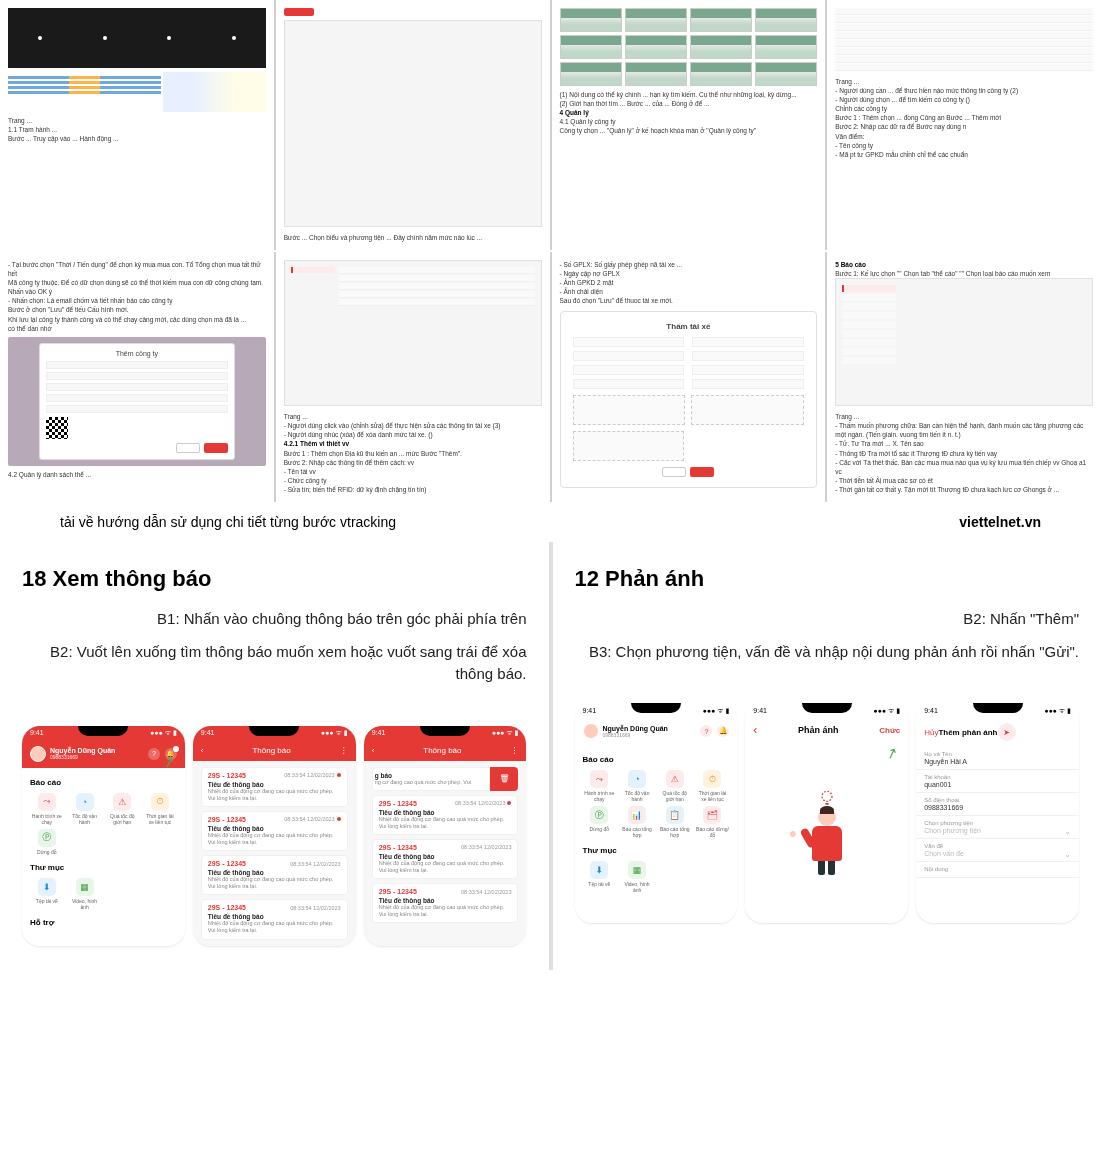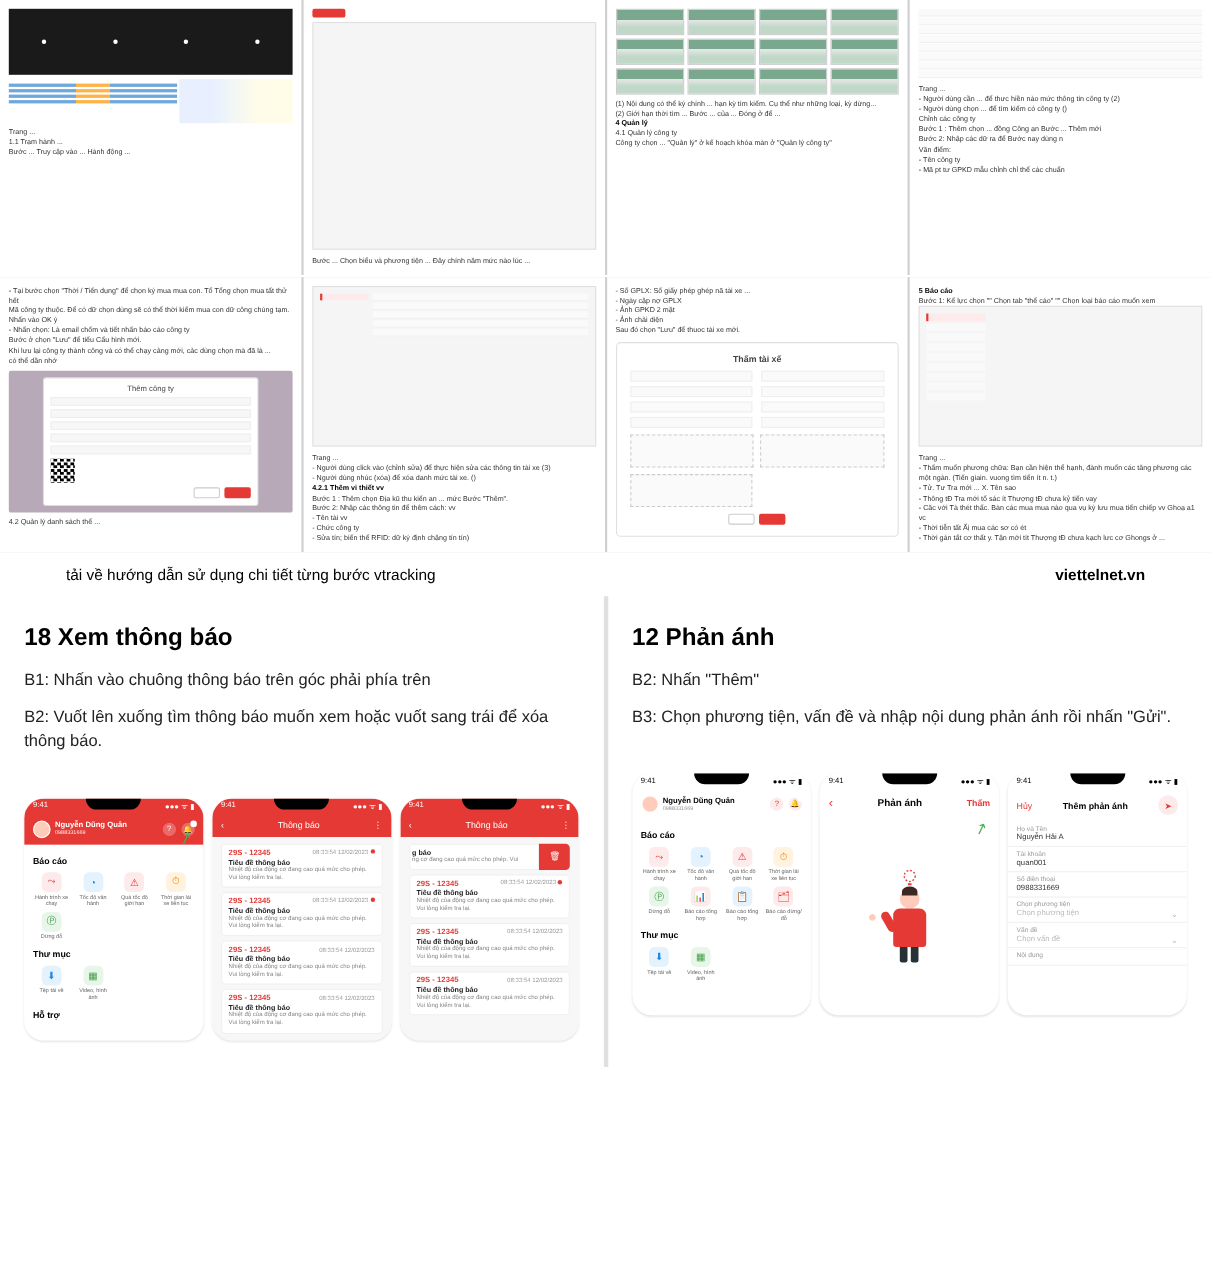--- a/index.html
+++ b/index.html
@@ -47,21 +47,21 @@
 
 .caption-row { display: flex; justify-content: space-between; padding: 12px 60px; font-size: 14px; }
 .caption-left { font-weight: 400; }
 .caption-right { font-weight: 700; }
 
 
 .separator-v { width: 4px; background: #e0e0e0; }
 .manual { display: flex; gap: 0; }
 .manual-col { flex: 1; padding: 24px 22px; }
 .manual h2 { font-size: 22px; font-weight: 700; margin-bottom: 16px; }
-.manual p { font-size: 15px; line-height: 1.5; margin-bottom: 10px; color: #222; }
+.manual p { font-size: 15px; line-height: 1.5; margin-bottom: 10px; color: #222; text-align: right; }
 
 
 .phones-row { display: flex; gap: 8px; margin-top: 40px; }
 .phone { flex: 1; background: #fff; border-radius: 18px; overflow: hidden; box-shadow: 0 1px 2px rgba(0,0,0,.1); font-size: 8px; display: flex; flex-direction: column; min-height: 220px; }
 .notch { height: 14px; background: #e53935; position: relative; display: flex; align-items: center; justify-content: space-between; padding: 0 8px; color: #fff; font-size: 7px; }
 .notch.white { background: #fff; color: #000; }
 .notch .bump { position: absolute; left: 50%; top: 0; transform: translateX(-50%); width: 50px; height: 10px; background: #000; border-radius: 0 0 10px 10px; }
 .phone-header { background: #e53935; color: #fff; padding: 6px 8px; display: flex; align-items: center; justify-content: space-between; font-size: 8px; }
 .phone-header.with-user { flex-direction: row; }
 .avatar { width: 16px; height: 16px; border-radius: 50%; background: #ffccbc; border: 1px solid #fff; }
@@ -107,21 +107,21 @@
 .person { width: 50px; height: 70px; position: relative; }
 .p-head { width: 18px; height: 18px; background: #ffccbc; border-radius: 50%; margin: 0 auto; position: relative; }
 .p-hair { position: absolute; top: -2px; left: 2px; right: 2px; height: 8px; background: #3e2723; border-radius: 50% 50% 0 0; }
 .p-body { width: 30px; height: 35px; background: #e53935; border-radius: 6px 6px 3px 3px; margin: 0 auto; position: relative; }
 .p-arm { position: absolute; left: -8px; top: 2px; width: 8px; height: 20px; background: #e53935; border-radius: 4px; transform: rotate(-30deg); }
 .p-hand { position: absolute; left: -10px; top: -4px; width: 6px; height: 6px; background: #ffccbc; border-radius: 50%; }
 .p-legs { display: flex; justify-content: center; gap: 3px; }
 .p-leg { width: 7px; height: 14px; background: #263238; border-radius: 0 0 2px 2px; }
 
 
-.form-header { display: flex; justify-content: space-between; align-items: center; padding: 6px 8px; font-size: 8px; }
+.form-header { display: flex; align-items: center; padding: 6px 8px; font-size: 8px; }
 .form-cancel { color: #e53935; }
 .form-title { font-weight: 700; }
 .form-send { width: 18px; height: 18px; border-radius: 50%; background: #fdeaea; color: #e53935; display: flex; align-items: center; justify-content: center; }
 .ffield { padding: 4px 8px; border-bottom: 1px solid #f0f0f0; }
 .flabel { font-size: 6px; color: #999; margin-bottom: 1px; }
 .fval { font-size: 7px; color: #333; }
 .fval.ph { color: #bbb; }
 .dropdown-ind { float: right; color: #bbb; font-size: 8px; }
 </style>
 </head>
@@ -600,21 +600,21 @@
 
       <div class="phone" style="position:relative;">
         <div class="notch white">
           <span>9:41</span>
           <div class="bump"></div>
           <span>●●● ᯤ ▮</span>
         </div>
         <div class="pa-header">
           <span class="pa-back">‹</span>
           <span class="pa-title">Phản ánh</span>
-          <span class="pa-add">Thấm</span>
+          <span class="pa-add">Chức</span>
         </div>
         <div class="arrow-note" style="top:42px;">↗</div>
         <div class="illus-wrap">
           <svg class="bulb" viewBox="0 0 24 24">
               <circle cx="12" cy="10" r="6" fill="none" stroke="#e53935" stroke-width="1.5" stroke-dasharray="2 2"></circle>
               <path d="M10 18h4v2h-4z" fill="#e53935"></path>
             </svg>
           <div class="person">
             <div class="p-head">
                 <div class="p-hair"></div>

